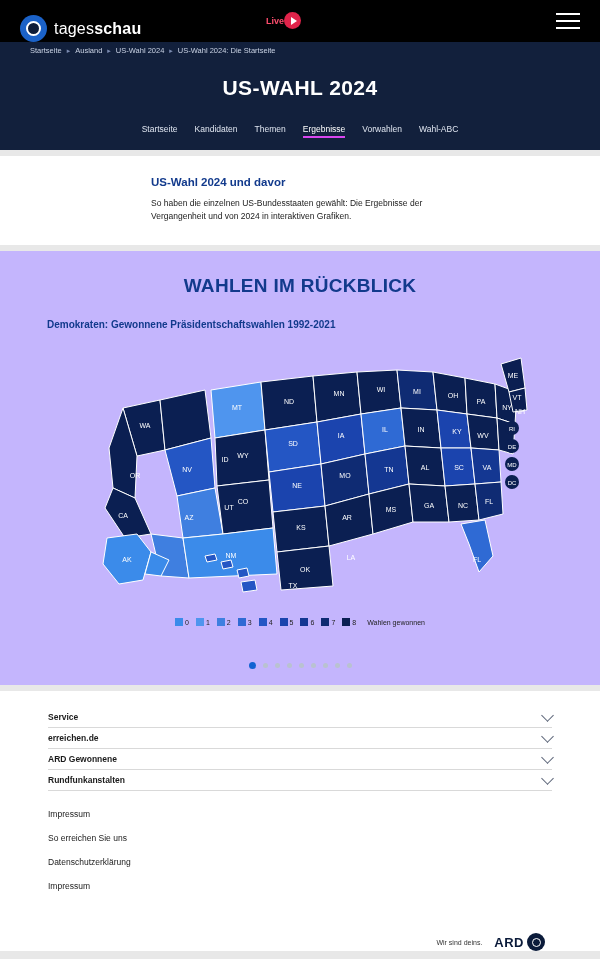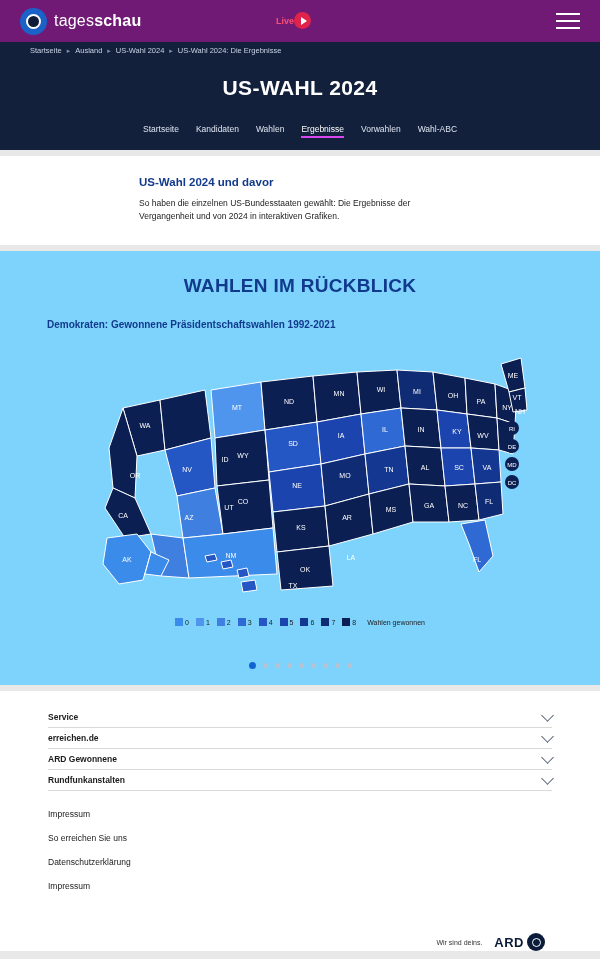--- a/index.html
+++ b/index.html
@@ -10,26 +10,26 @@
   }
   .page {
     width: 600px; height: 959px;
     position: relative;
     margin: 0 auto;
     background: #e8e8e8;
     overflow: hidden;
   }
   
   .header {
-    background: #701a75;
+    background: #000000;
     height: 42px;
     position: relative;
     display: flex;
-    align-items: center;
-    padding: 16px 20px;
+    align-items: flex-end;
+    padding: 0 20px;
   }
   .logo-wrap { display: flex; align-items: center; gap: 7px; }
   .logo-circle {
     width: 27px; height: 27px;
     border-radius: 50%;
     background: #1b62c8;
     position: relative;
     display: flex; align-items: center; justify-content: center;
   }
   .logo-circle .inner {
@@ -38,21 +38,21 @@
     border: 2px solid #ffffff;
   }
   .logo-text {
     color: #fff;
     font-size: 16px;
     letter-spacing: .2px;
   }
   .logo-text b { font-weight: 700; }
   .live-wrap {
     position: absolute;
-    left: 276px; top: 12px;
+    left: 266px; top: 12px;
     display: flex; align-items: center; 
   }
   .live-label {
     color: #ff4d6e;
     font-size: 9px;
     font-weight: 700;
   }
   .live-btn {
     width: 17px; height: 17px; border-radius: 50%;
     background: #e0234a;
@@ -108,39 +108,39 @@
   }
   .subnav a.active {
     color: #ffffff;
     border-bottom: 2px solid #d946ef;
   }
 
   
   .band { background: #e8e8e8; height: 6px; }
   .card-intro {
     background: #ffffff;
-    padding: 20px 0 22px 4px;
+    padding: 20px 0 22px 16px;
   }
   .card-intro h2 {
     margin: 0 0 9px 135px;
     color: #123a8c;
     font-size: 11.5px;
     font-weight: 700;
   }
   .card-intro p {
     margin: 0 0 0 135px;
     width: 310px;
     color: #1b1b1b;
     font-size: 8.5px;
     line-height: 1.55;
   }
 
   
   .card-map {
-    background: #7dd3fc;
+    background: #c4b5fd;
     padding: 24px 0 16px 0;
   }
   .card-map h2 {
     margin: 0;
     text-align: center;
     color: #123a8c;
     font-size: 19px;
     font-weight: 700;
     letter-spacing: .3px;
   }
@@ -260,31 +260,31 @@
     </div>
   </div>
 
   <div class="crumbbar">
     <span class="crumb">Startseite</span>
     <span class="crumb-sep">▸</span>
     <span class="crumb">Ausland</span>
     <span class="crumb-sep">▸</span>
     <span class="crumb">US-Wahl 2024</span>
     <span class="crumb-sep">▸</span>
-    <span class="crumb">US-Wahl 2024: Die Ergebnisse</span>
+    <span class="crumb">US-Wahl 2024: Die Startseite</span>
   </div>
 
   <div class="hero">
     <h1>US-WAHL 2024</h1>
   </div>
 
   <div class="subnav">
     <a href="#">Startseite</a>
     <a href="#">Kandidaten</a>
-    <a href="#">Wahlen</a>
+    <a href="#">Themen</a>
     <a href="#" class="active">Ergebnisse</a>
     <a href="#">Vorwahlen</a>
     <a href="#">Wahl-ABC</a>
   </div>
 
   <div class="band"></div>
 
   <div class="card-intro">
     <h2>US-Wahl 2024 und davor</h2>
     <p>So haben die einzelnen US-Bundesstaaten gewählt: Die Ergebnisse der Vergangenheit und von 2024 in interaktiven Grafiken.</p>

